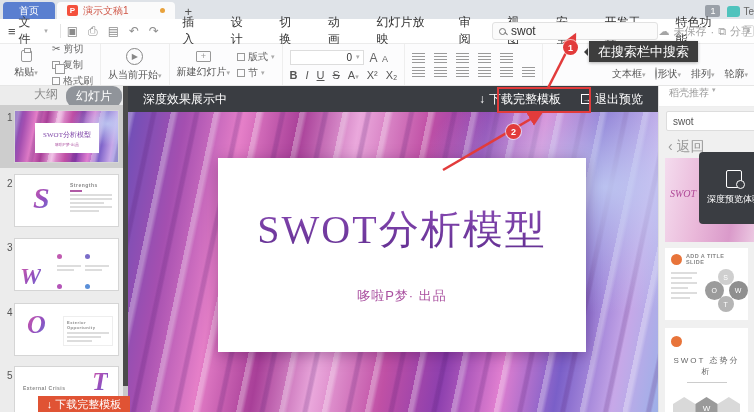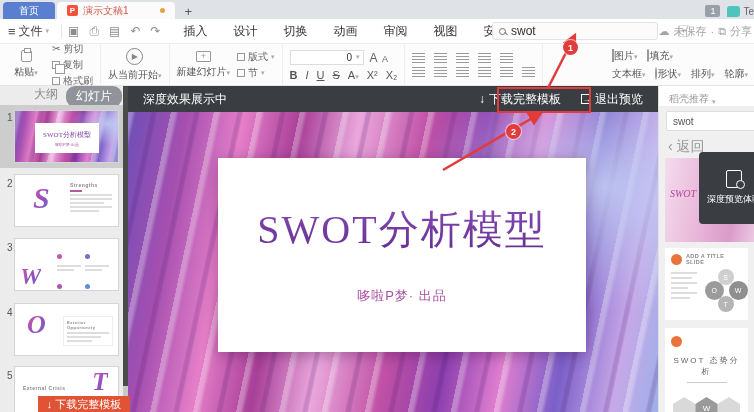--- a/index.html
+++ b/index.html
@@ -129,21 +129,21 @@
   .canvas { position:absolute; top:26px; left:0; right:0; bottom:0; }
   .slidecard { position:absolute; left:90px; top:46px; width:368px; height:194px; background:#fff;
                box-shadow:0 3px 14px rgba(60,10,70,.35); display:flex; flex-direction:column; align-items:center; }
   .slidetitle { margin-top:44px; font-family:"Liberation Serif","DejaVu Serif",serif; font-size:40px;
                 letter-spacing:2px; background:linear-gradient(180deg,#8a4bb5,#5f2d8e);
                 -webkit-background-clip:text; background-clip:text; color:transparent; white-space:nowrap; }
   .slidesub { margin-top:30px; font-size:13px; color:#a94f9f; letter-spacing:1px; }
 
   
   .rpanel { position:absolute; right:0; top:0; width:96px; height:100%; background:#f0f0f0; border-left:1px solid #e0e0e0; }
-  .rphead { height:21px; background:#fff; display:flex; align-items:flex-end; gap:3px; padding-left:10px;
+  .rphead { height:21px; background:#fff; display:flex; align-items:flex-start; gap:3px; padding-left:10px;
             font-size:10px; color:#999; border-bottom:1px solid #eee; }
   .rpsearch { position:absolute; top:25px; left:7px; right:-2px; height:20px; background:#fff;
               border:1px solid #ddd; border-radius:2px; display:flex; align-items:center; padding:0 6px; }
   .rpsearch input { border:none; outline:none; width:100%; font-size:10px; color:#555; background:transparent;
                     font-family:"Liberation Sans","DejaVu Sans",sans-serif; }
   .rpback { position:absolute; top:52px; left:9px; font-size:14px; color:#999; }
   .rpthumb { position:absolute; top:72px; left:6px; right:0; height:84px;
              background:linear-gradient(100deg,#f4dcee,#eab9da 40%,#da9aca 75%,#ecc9e2); overflow:visible; }
   .rpthumb .tt { position:absolute; left:5px; top:30px; font-family:"Liberation Serif","DejaVu Serif",serif;
                  font-size:10px; color:#b04a98; font-style:italic; }
@@ -220,20 +220,21 @@
       <span>⎙</span>
       <span>▤</span>
       <span>↶</span>
       <span>↷</span>
     </div>
     <div class="menu-items">
       <span class="mi">插入</span>
       <span class="mi">设计</span>
       <span class="mi">切换</span>
       <span class="mi">动画</span>
+      <span class="mi">幻灯片放映</span>
       <span class="mi">审阅</span>
       <span class="mi">视图</span>
       <span class="mi">安全</span>
       <span class="mi">开发工具</span>
       <span class="mi">特色功能</span>
       <span class="mi-more">▾</span>
     </div>
     <div class="searchpill">
       <span class="mag"></span>
       <input value="swot" style="">
@@ -494,14 +495,15 @@
       <marker id="ah" markerWidth="8" markerHeight="8" refX="5" refY="3" orient="auto">
         <path d="M0,0 L6,3 L0,6 Z" fill="#e23b3b"></path>
       </marker>
     </defs>
     <line x1="548" y1="88" x2="575" y2="35" stroke="#e23b3b" stroke-width="2.5" marker-end="url(#ah)"></line>
     <line x1="443" y1="170" x2="541" y2="113" stroke="#e23b3b" stroke-width="2.5" marker-end="url(#ah)"></line>
     <rect x="498" y="88" width="92" height="24" fill="none" stroke="#e23b3b" stroke-width="2"></rect>
   </svg>
   <div class="anncircle c1pos">1</div>
   <div class="anncircle c2pos">2</div>
+  <div class="anntip">在搜索栏中搜索</div>
 
 </div>
 
 </body></html>

